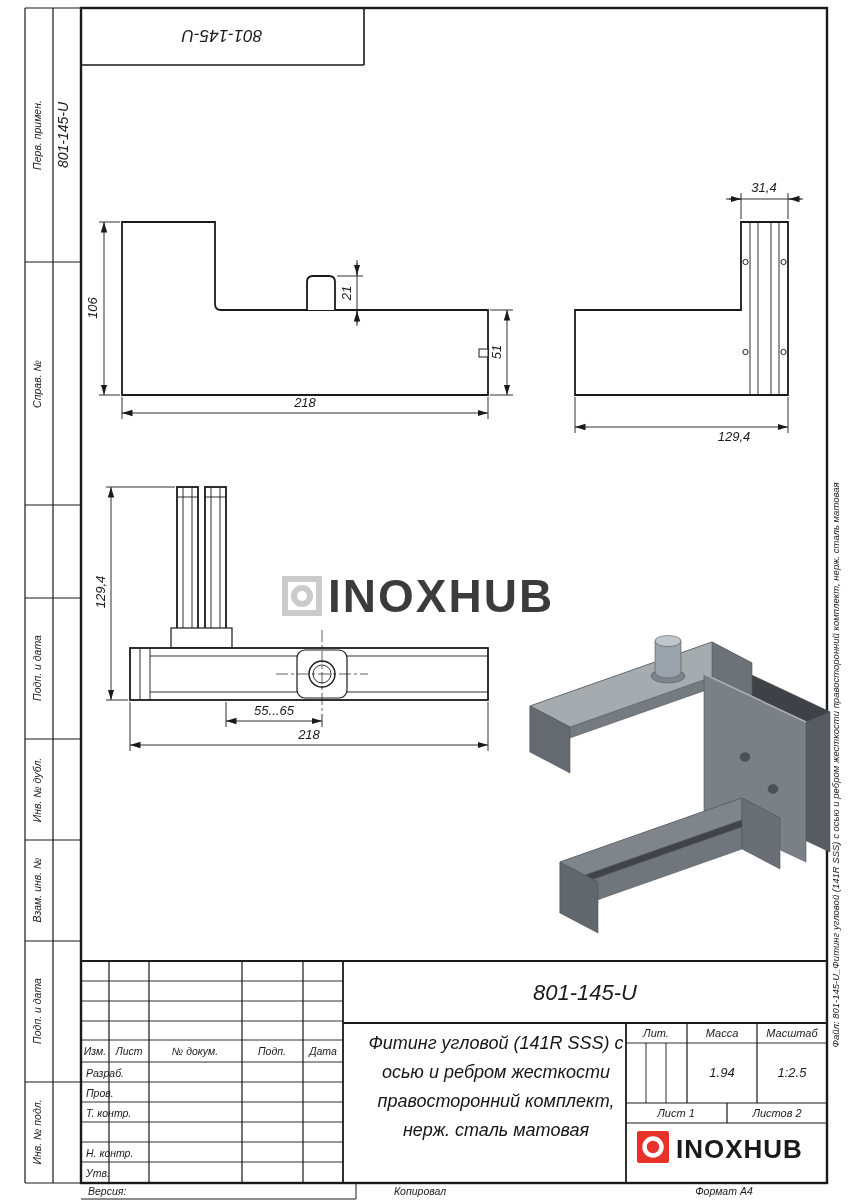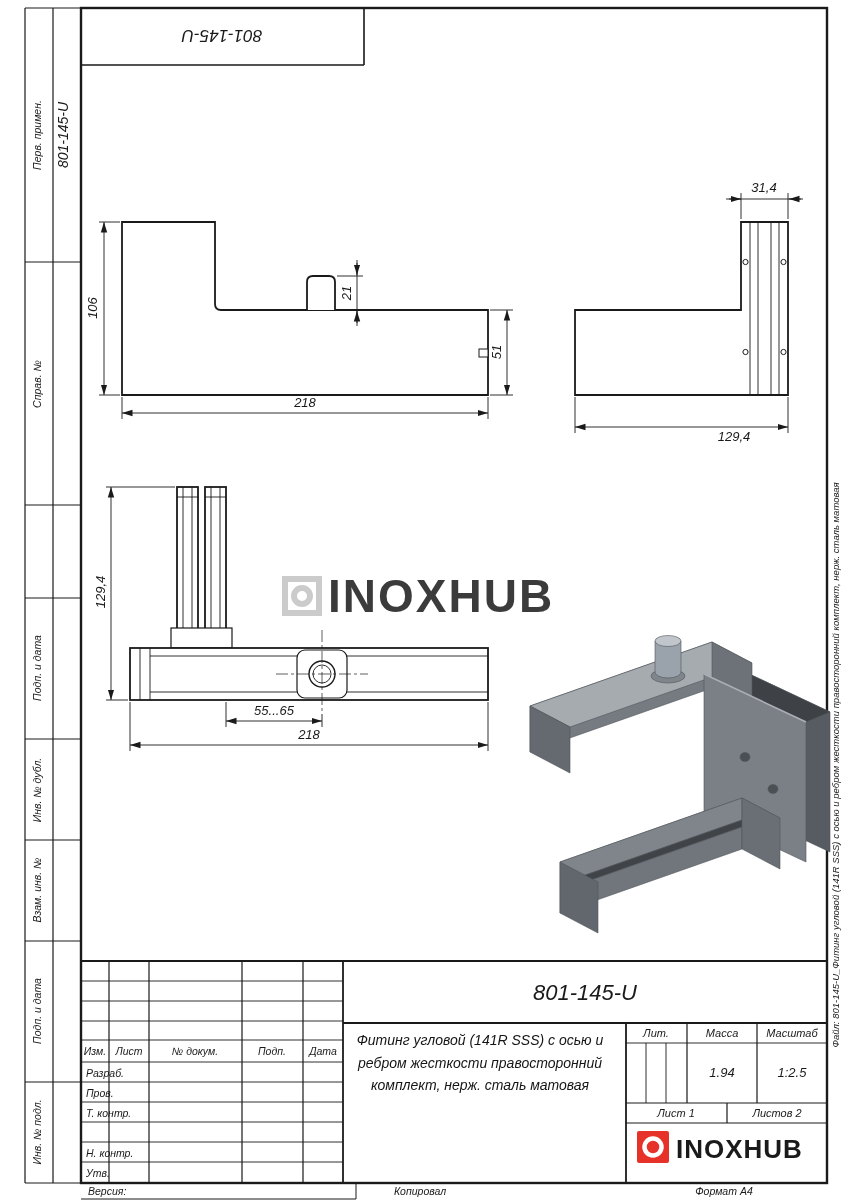--- a/index.html
+++ b/index.html
@@ -4,22 +4,22 @@
 <style>
   * { margin:0; padding:0; box-sizing:border-box; }
   html,body { background:#ffffff; }
   body { font-family:"Liberation Sans", sans-serif; }
   .sheet { position:relative; width:848px; height:1200px; background:#ffffff; overflow:hidden; }
   .sheet svg { position:absolute; left:0; top:0; }
   svg text { font-family:"Liberation Sans", sans-serif; fill:#1a1a1a; }
   .it { font-style:italic; }
   .dim { font-size:13px; font-style:italic; }
   .lbl { font-size:10.5px; font-style:italic; }
-  .desc { position:absolute; left:342px; top:1029px; width:276px; text-align:center;
-          font-style:italic; font-size:14px; line-height:1.62; color:#151515; }
+  .desc { position:absolute; left:358px; top:1029px; width:276px; text-align:center;
+          font-style:italic; font-size:18px; line-height:1.62; color:#151515; }
 </style>
 </head>
 <body>
 
 <div class="sheet">
 <svg width="848" height="1200" viewBox="0 0 848 1200">
   <defs>
     <marker id="arr" viewBox="0 0 11 8" refX="10.5" refY="4" markerWidth="11" markerHeight="8" markerUnits="userSpaceOnUse" orient="auto">
       <path d="M0,0.8 L10.5,4 L0,7.2 Z" fill="#1a1a1a"></path>
     </marker>

